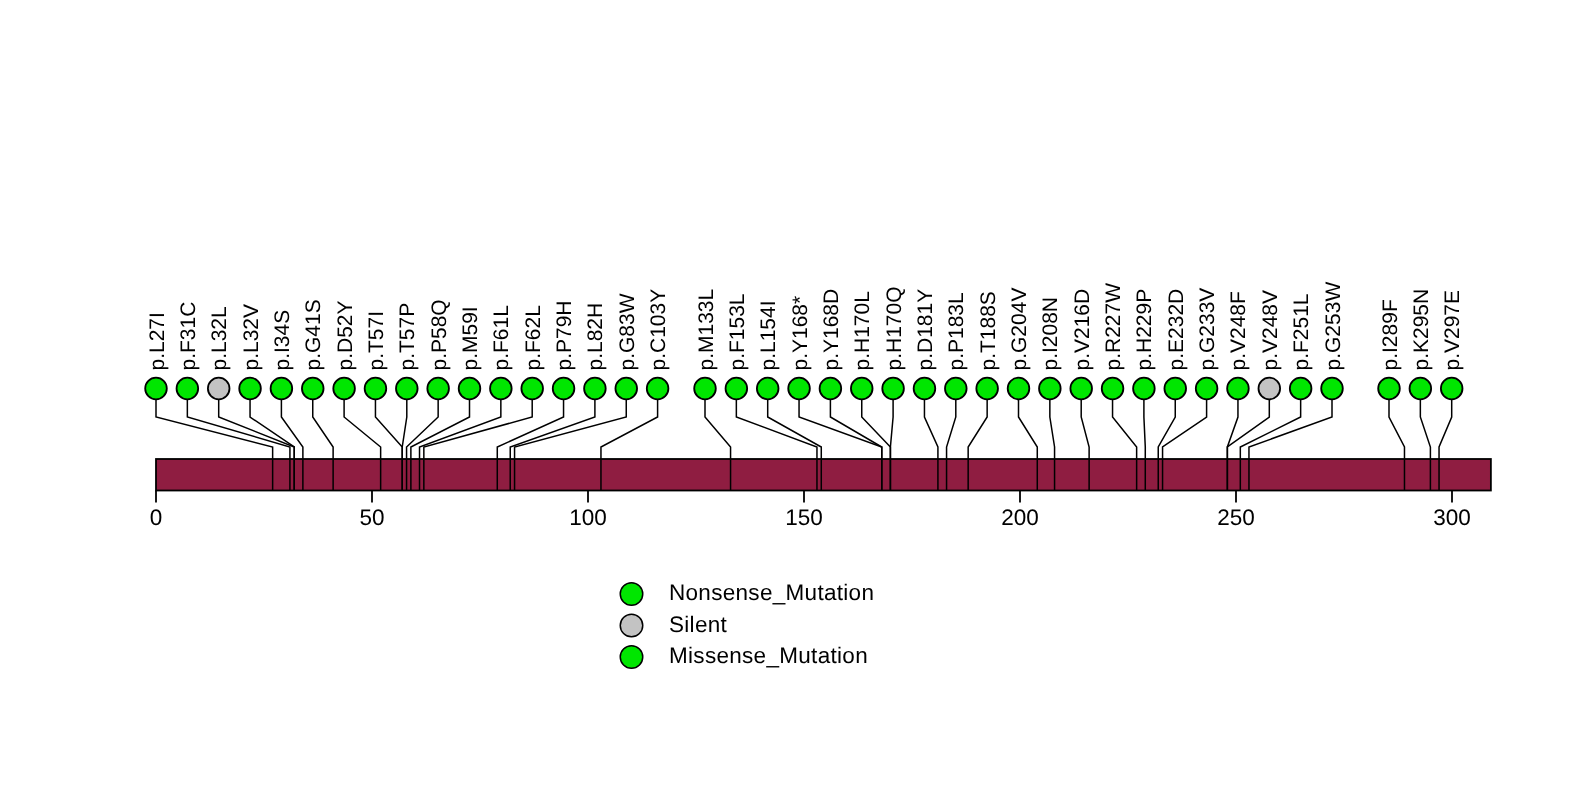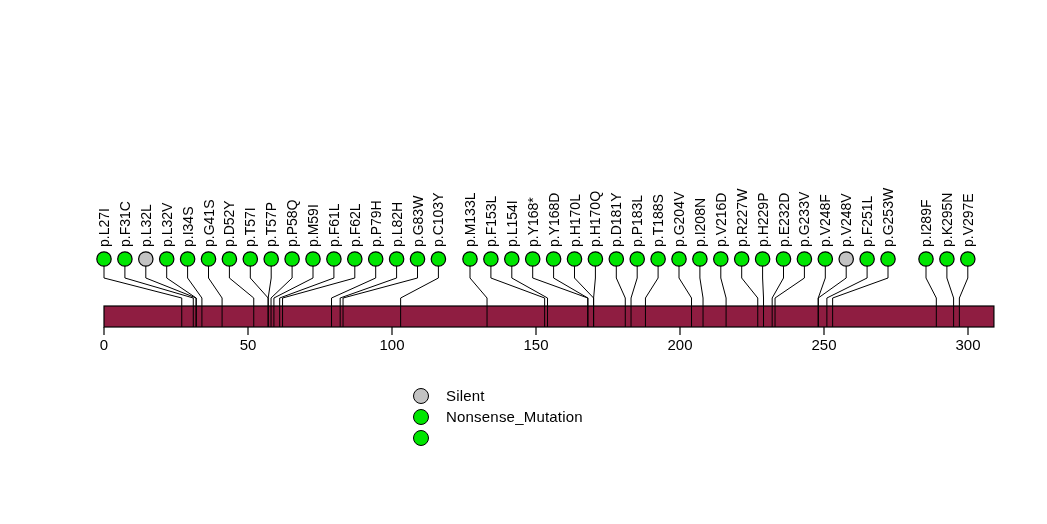--- a/index.html
+++ b/index.html
@@ -183,24 +183,25 @@
       <line x1="680" y1="327" x2="680" y2="335" stroke="#000" stroke-width="1.2"></line>
       <text x="680" y="350" text-anchor="middle" class="tick-label">200</text>
       <line x1="824" y1="327" x2="824" y2="335" stroke="#000" stroke-width="1.2"></line>
       <text x="824" y="350" text-anchor="middle" class="tick-label">250</text>
       <line x1="968" y1="327" x2="968" y2="335" stroke="#000" stroke-width="1.2"></line>
       <text x="968" y="350" text-anchor="middle" class="tick-label">300</text>
     </svg>
 
   <div class="legend">
     <div class="legend-row">
+      <span class="legend-swatch" style="background: rgb(0, 230, 0);"></span>
+      <span class="legend-label">Nonsense_Mutation</span>
+    </div>
+    <div class="legend-row">
       <span class="legend-swatch" style="background: rgb(195, 195, 195);"></span>
       <span class="legend-label">Silent</span>
     </div>
     <div class="legend-row">
       <span class="legend-swatch" style="background: rgb(0, 230, 0);"></span>
-      <span class="legend-label">Nonsense_Mutation</span>
-    </div>
-    <div class="legend-row">
-      <span class="legend-swatch" style="background: rgb(0, 230, 0);"></span>
+      <span class="legend-label">Missense_Mutation</span>
     </div>
   </div>
 </div>
 
 </body></html>

